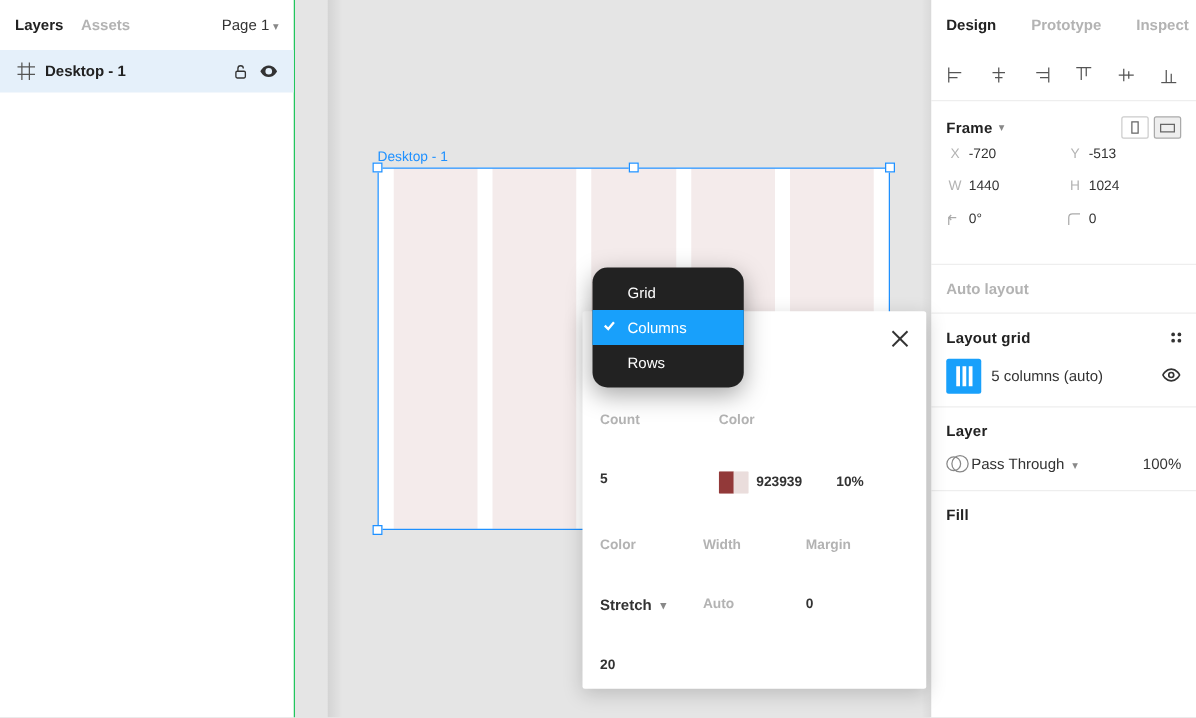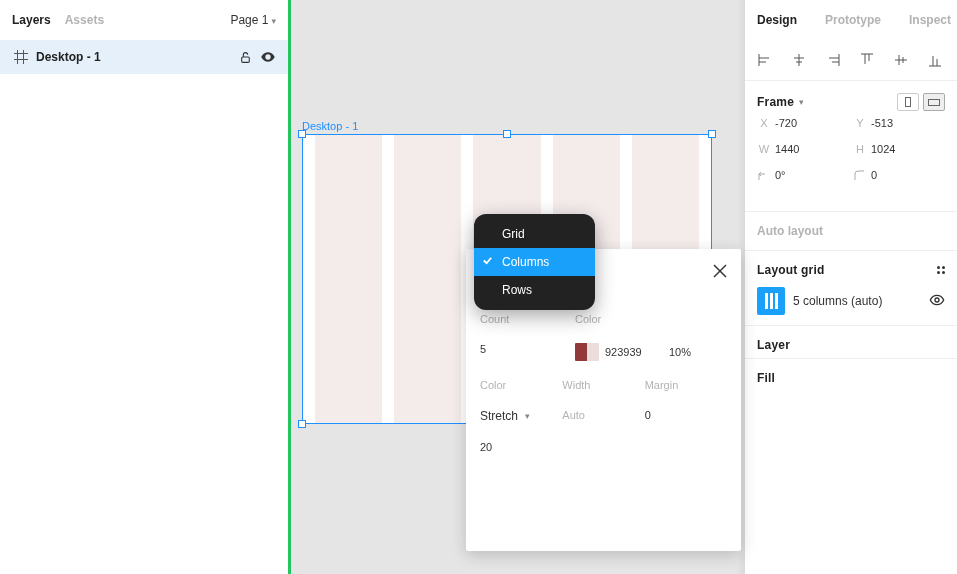--- a/index.html
+++ b/index.html
@@ -1,19 +1,19 @@
 <!DOCTYPE html>
 <html><head>
 <meta charset="utf-8">
 <style>
   * { box-sizing: border-box; margin: 0; padding: 0; font-family: -apple-system, BlinkMacSystemFont, "Segoe UI", Helvetica, Arial, sans-serif; }
   body { width: 957px; height: 574px; overflow: hidden; background: #e5e5e5; position: relative; font-size: 12px; color: #333; }
   
   
-  .left-panel { position: absolute; left: 0; top: 0; width: 291px; height: 574px; background: #fff; border-right: 3px solid #22c55e; z-index: 2; }
+  .left-panel { position: absolute; left: 0; top: 0; width: 236px; height: 574px; background: #fff; border-right: 1px solid #22c55e; z-index: 2; }
   .lp-header { display: flex; align-items: center; height: 40px; padding: 0 12px; }
   .lp-tab { margin-right: 14px; color: #b3b3b3; font-weight: 600; font-size: 12px; cursor: pointer; }
   .lp-tab.active { color: #222; }
   .lp-spacer { flex: 1; }
   .lp-page { color: #333; font-size: 12px; cursor: pointer; }
   .chev { margin-left: 3px; font-size: 9px; color: #888; }
   .layer-row { height: 34px; display: flex; align-items: center; padding: 0 12px; background: #e5f0fa; }
   .frame-icon { width: 14px; height: 14px; margin: 0 8px 0 2px; position: relative; }
   .frame-icon::before, .frame-icon::after { content:""; position:absolute; background:#555; }
   .frame-icon::before { left:3px; top:0; width:1px; height:14px; box-shadow: 6px 0 0 #555; }
@@ -31,21 +31,21 @@
   .sh-tl{ left:-5px; top:-5px;} .sh-tr{ right:-5px; top:-5px;} .sh-bl{ left:-5px; bottom:-5px;} .sh-br{ right:-5px; bottom:-5px;}
   .sh-mt{ left:50%; margin-left:-4px; top:-5px;} .sh-mb{ left:50%; margin-left:-4px; bottom:-5px;}
   .grid-cols { position:absolute; inset:0; display:flex; justify-content:space-between; padding:0 12px; gap:12px; }
   .grid-col { flex:1; background: rgba(146,57,57,0.10); }
   
   
   .popover { position:absolute; left:466px; top:249px; width:275px; height:302px; background:#fff; border-radius:2px; box-shadow:0 4px 16px rgba(0,0,0,0.18); z-index:20; }
   .pop-head { display:flex; align-items:center; height:46px; padding:0 14px; border-bottom:0;}
   .close-x { margin-left:auto; cursor:pointer; }
   .pop-body { padding: 0 14px; }
-  .pop-row { display:flex; margin-top:18px; }
+  .pop-row { display:flex; margin-top:35px;font-weight:bold; }
   .pop-lbl { color:#b3b3b3; font-size:11px; flex:1; }
   .pop-val { color:#333; font-size:11px; flex:1; }
   .pop-three .cell { flex:1; }
   .swatch-group { display:flex; align-items:center; gap:6px; flex:1;}
   .swatch-pair { display:flex; width:24px; height:18px; overflow:hidden; border-radius:1px;}
   .sw1{ width:12px; height:18px; background:#923939;}
   .sw2{ width:12px; height:18px; background:#eadddc;}
   .type-val { display:flex; align-items:center; gap:4px; color:#333;}
   
   
@@ -315,19 +315,27 @@
           <circle cx="12" cy="12" r="3"></circle>
         </svg>
     </span>
   </div>
   <div class="sep"></div>
   <div class="section" style="padding-bottom:0;">
     <div class="sec-title">
         <h4>Layer</h4>
       </div>
   </div>
+  <div class="layer-blend">
+    <span class="blend-ic"></span>
+    <span>
+      <span>Pass Through</span>
+      <span class="chev">▾</span>
+    </span>
+    <span class="pct">100%</span>
+  </div>
   <div class="sep"></div>
   <div class="section">
       <div class="sec-title">
         <h4>Fill</h4>
       </div>
     </div>
 </div>
 
 </body></html>

